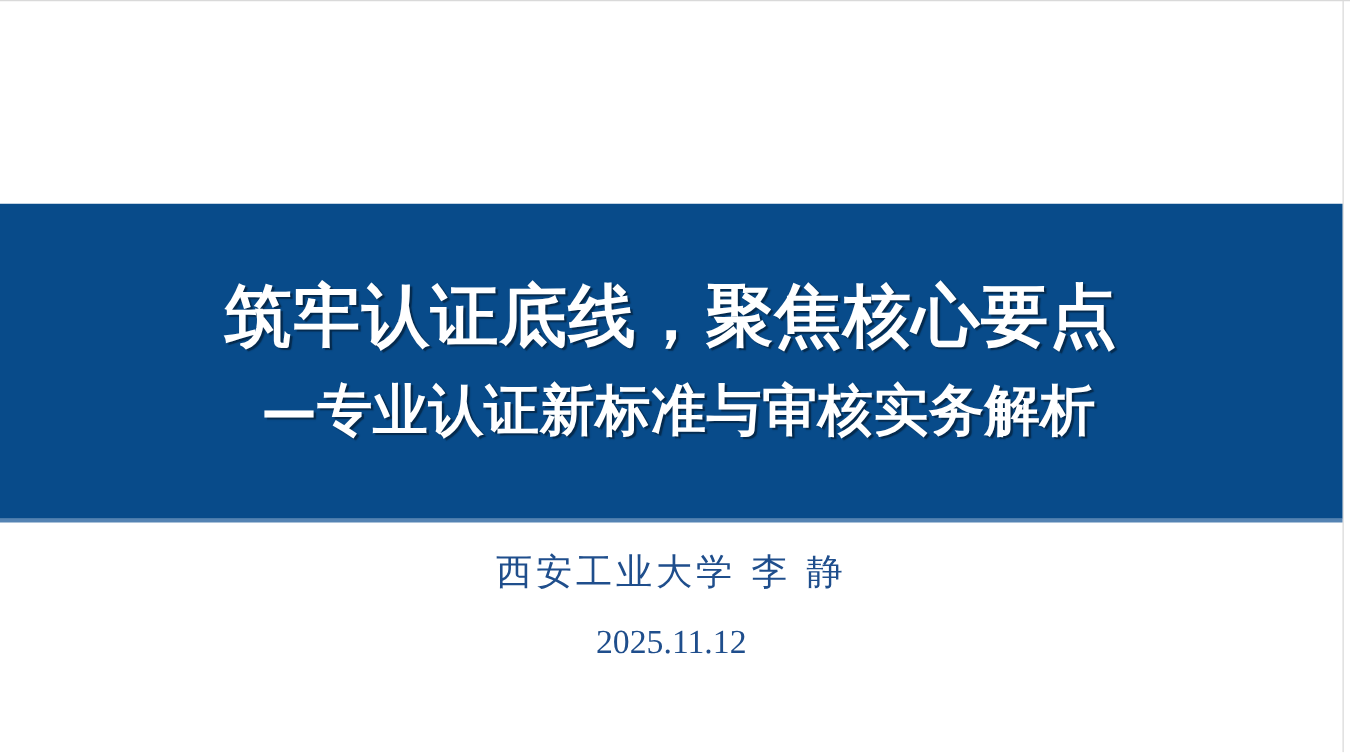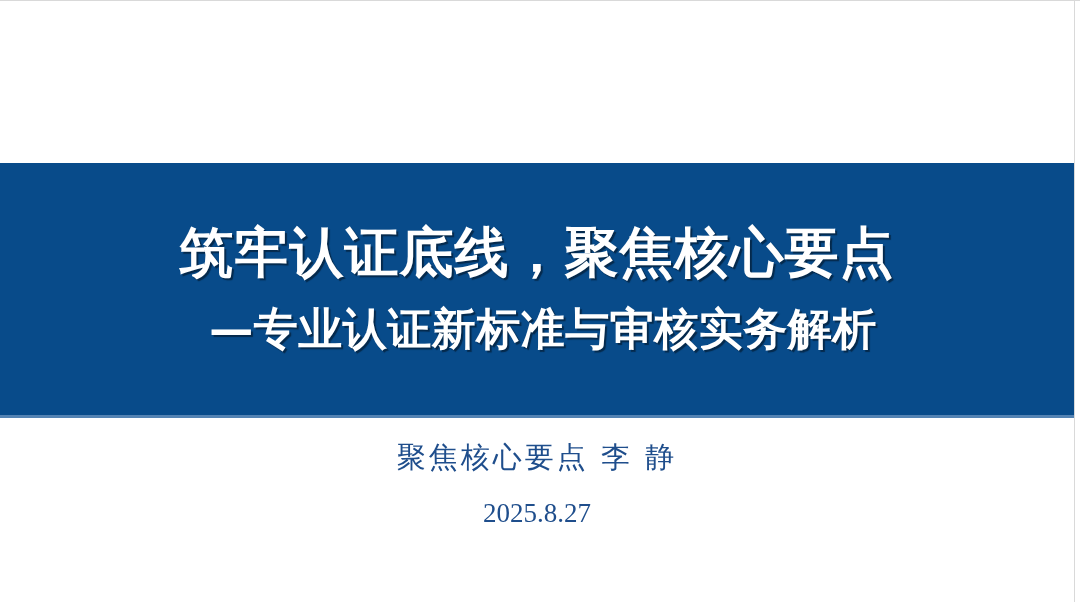--- a/index.html
+++ b/index.html
@@ -136,17 +136,17 @@
 
   <div class="banner">
     <div class="banner-inner">
       <div class="title-main">筑牢认证底线，聚焦核心要点</div>
       <div class="title-sub">—专业认证新标准与审核实务解析</div>
     </div>
   </div>
   <div class="banner-underline"></div>
 
   <div class="presenter-block">
-    <div class="presenter-name">聚焦核心要点 李 静</div>
-    <div class="presenter-date">2025.8.27</div>
+    <div class="presenter-name">西安工业大学 李 静</div>
+    <div class="presenter-date">2025.11.12</div>
   </div>
 
 </div>
 
 </body></html>

